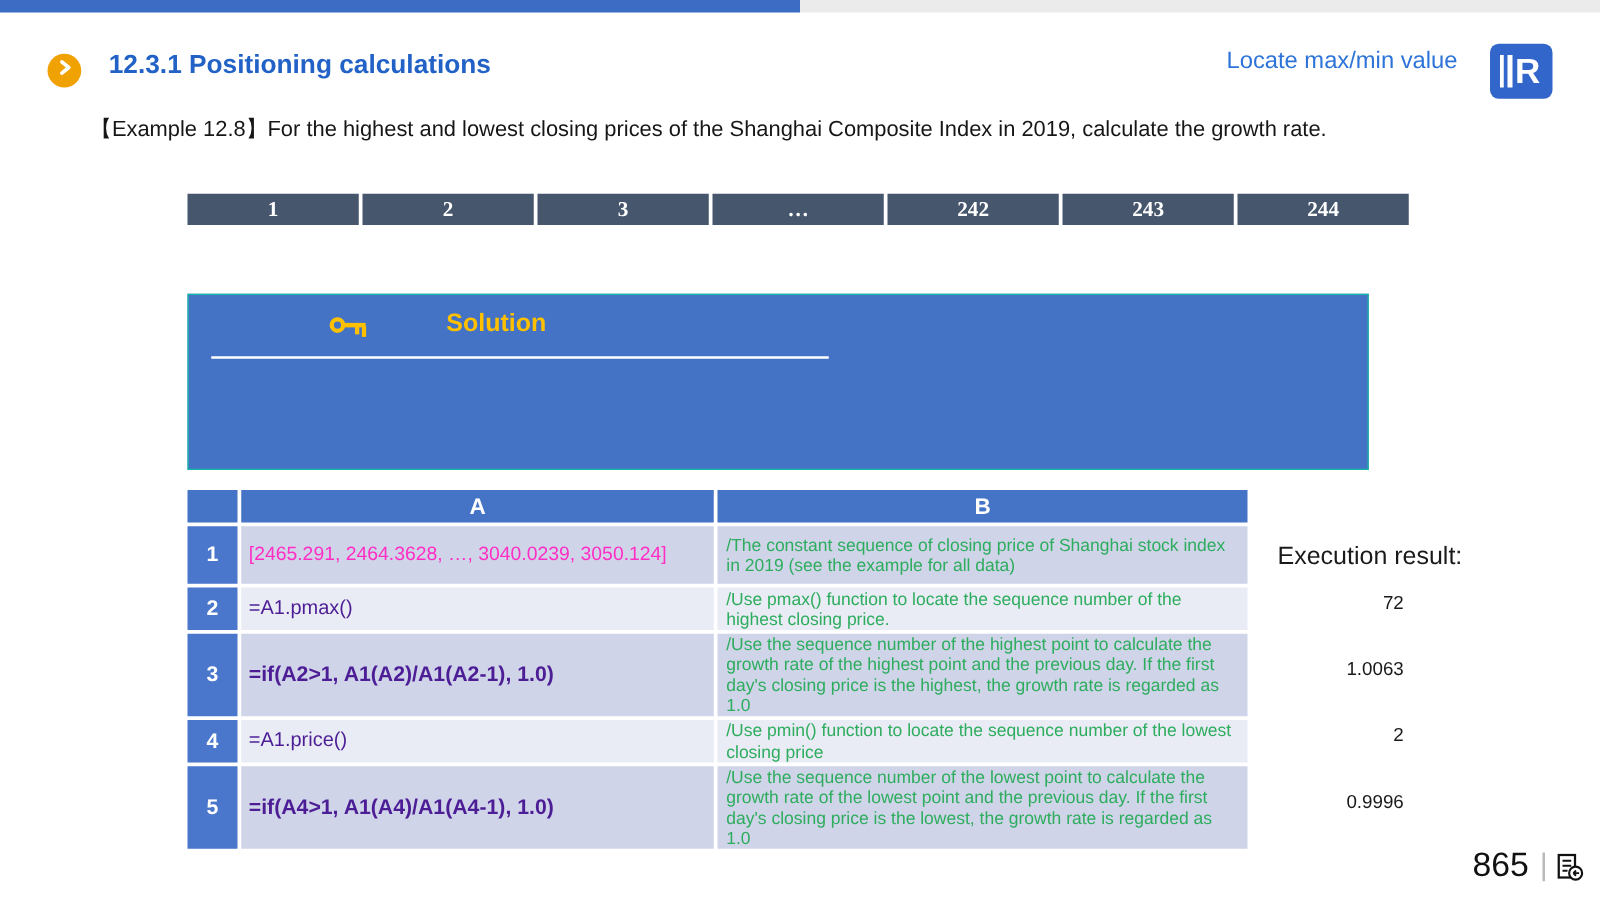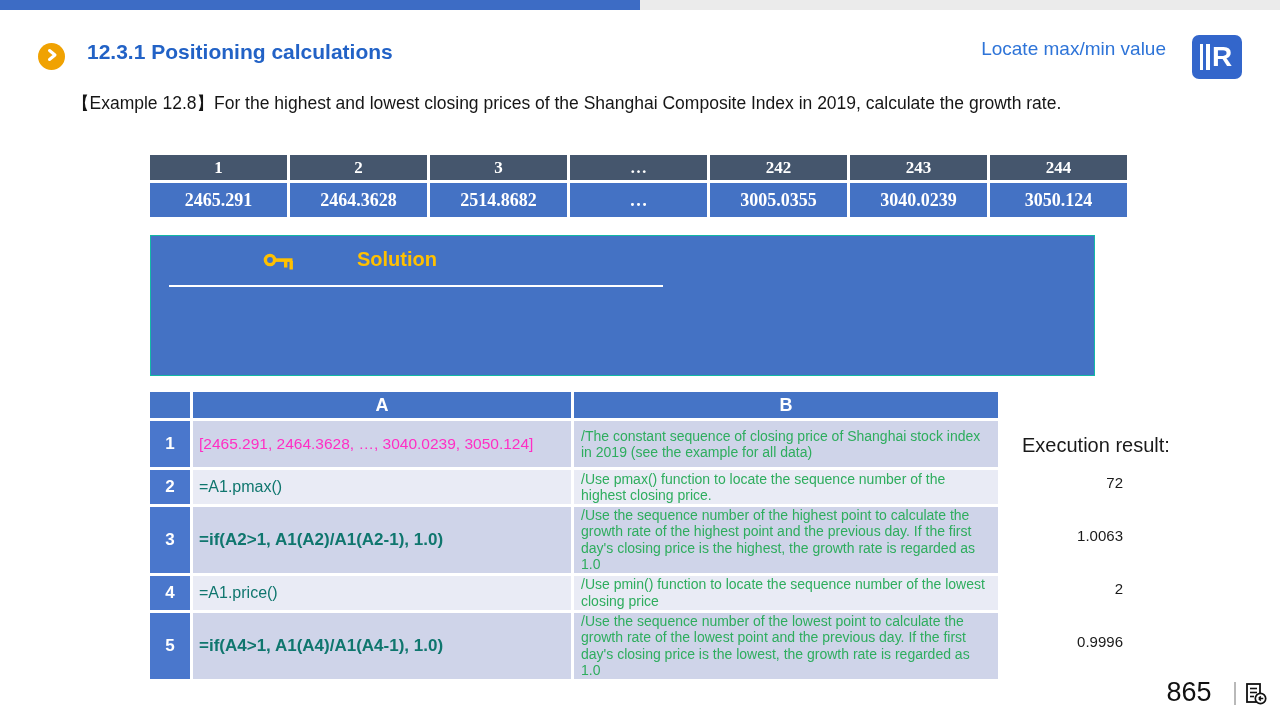--- a/index.html
+++ b/index.html
@@ -47,35 +47,35 @@
   .code-table td { vertical-align: middle; }
   .col-num { width: 40px; }
   .col-a   { width: 378px; }
   .col-b   { width: 424px; }
   .code-head td { background: #4574C6; color: #fff; font-weight: bold; font-size: 18px;
                   text-align: center; height: 26px; }
   .code-head td.col-num { background: #4574C6; }
   td.rownum { background: #4A77CC; color: #fff; font-weight: bold; font-size: 17px; text-align: center; }
   tr.odd  td.cell { background: #CFD4E9; }
   tr.even td.cell { background: #E9EBF5; }
-  td.a-cell { padding: 2px 6px; color: #0f766e; }
+  td.a-cell { padding: 2px 6px; color: #4c1d95; }
   .a-pink  { color: #FF2EC4 !important; font-size: 15.5px; line-height: 1.25; }
   .a-large { font-size: 16px; }
   .a-small { font-size: 17px; font-weight: bold; }
   td.b-cell { padding: 0 7px; color: #2EAD5E; font-size: 14px; line-height: 1.17; }
   .r1 td { height: 46px; } .r2 td { height: 34px; } .r3 td { height: 62px; }
   .r4 td { height: 34px; } .r5 td { height: 66px; }
 
   
   .exec-label { left: 1022px; top: 434px; font-size: 20px; color: #1a1a1a; }
   .exec-val { left: 1000px; width: 123px; text-align: right; font-size: 15px; color: #1a1a1a; }
   .ev1 { top: 474px; } .ev2 { top: 527px; } .ev3 { top: 580px; } .ev4 { top: 633px; }
 
   
-  .page-number { left: 1155px; top: 677px; width: 68px; text-align: center; font-size: 27px; color: #111; }
+  .page-number { left: 1155px; top: 677px; width: 68px; text-align: right; font-size: 27px; color: #111; }
   .footer-sep  { left: 1234px; top: 682px; width: 2px; height: 23px; background: #B9B9B9; }
   .return-icon { left: 1243px; top: 681px; width: 26px; height: 26px; cursor: pointer; }
 </style>
 </head>
 <body>
 
 <div class="abs topbar-left"></div>
 <div class="abs topbar-right"></div>
 
 <div class="abs chevron-circle">
@@ -98,29 +98,20 @@
 <table class="abs seq-table">
   <tbody>
       <tr class="seq-head">
     <td>1</td>
     <td>2</td>
     <td>3</td>
     <td>…</td>
     <td>242</td>
     <td>243</td>
     <td>244</td>
-  </tr>
-  <tr class="seq-vals">
-    <td>2465.291</td>
-    <td>2464.3628</td>
-    <td>2514.8682</td>
-    <td>…</td>
-    <td>3005.0355</td>
-    <td>3040.0239</td>
-    <td>3050.124</td>
   </tr>
 </tbody>
   </table>
 
 <div class="abs solution-box">
   <span class="key-icon">
     <svg width="34" height="22" viewBox="0 0 34 22">
       <circle cx="7" cy="9" r="4.6" fill="none" stroke="#FFC000" stroke-width="3.4"></circle>
       <rect x="11.5" y="7.3" width="18" height="3.6" fill="#FFC000"></rect>
       <rect x="21" y="10" width="3.4" height="6.5" fill="#FFC000"></rect>

